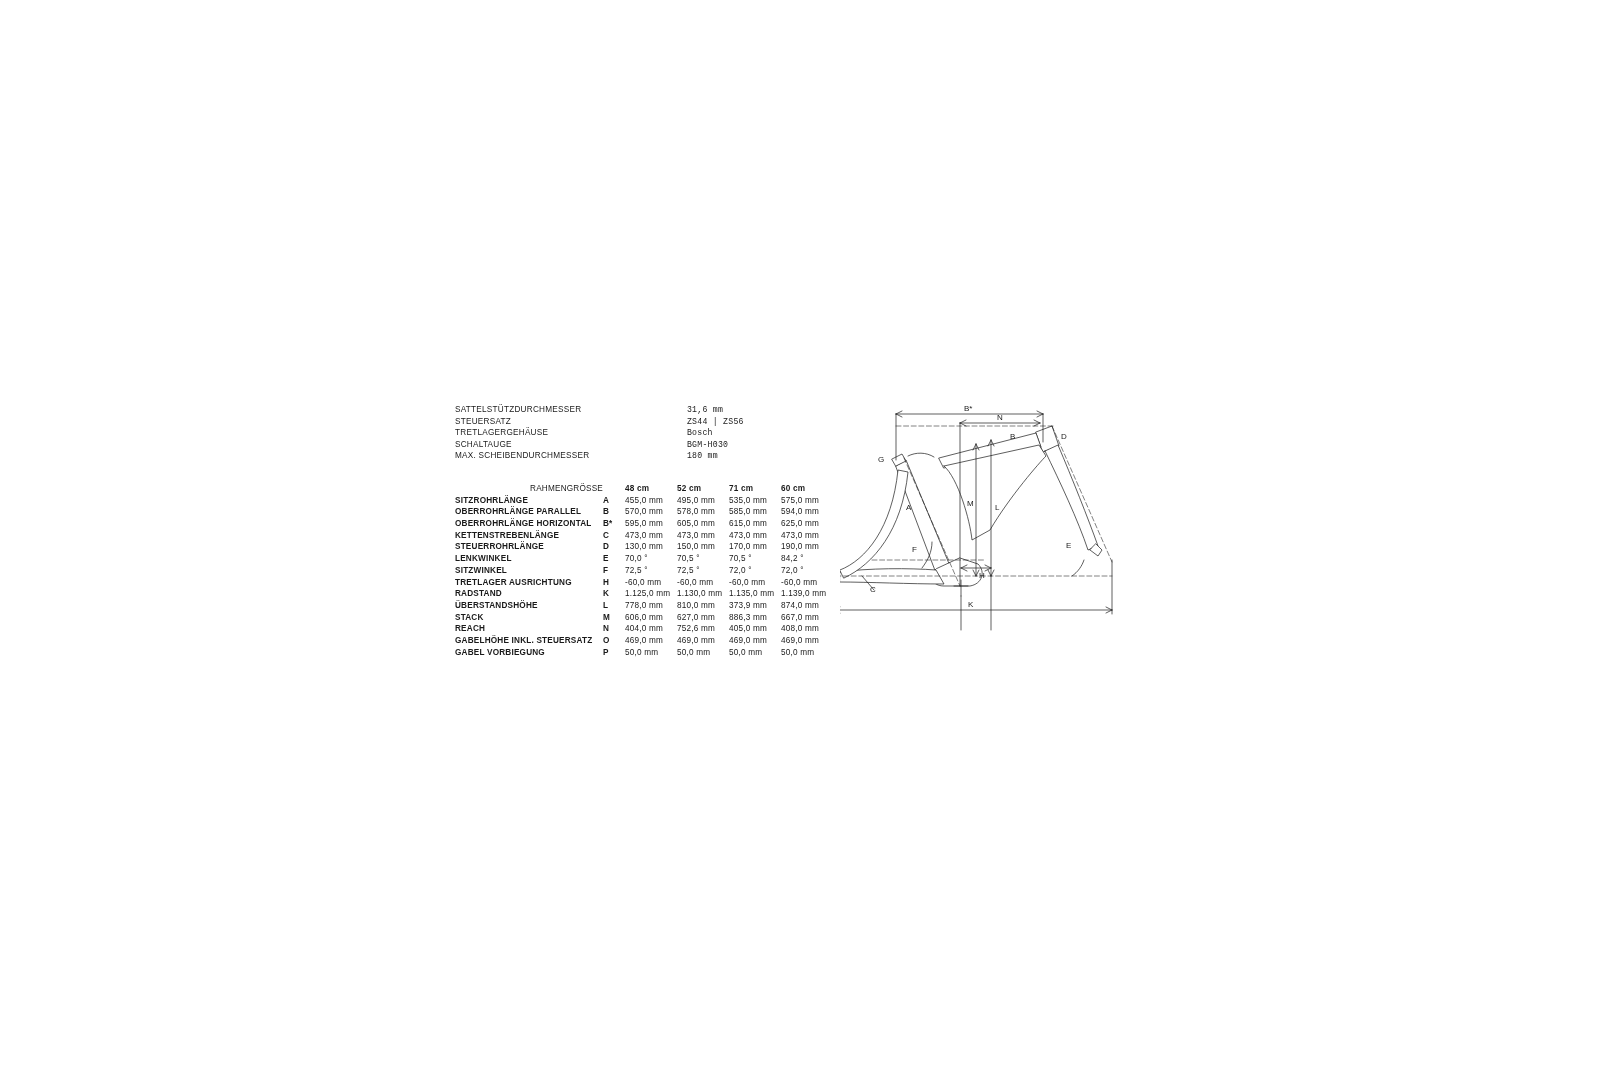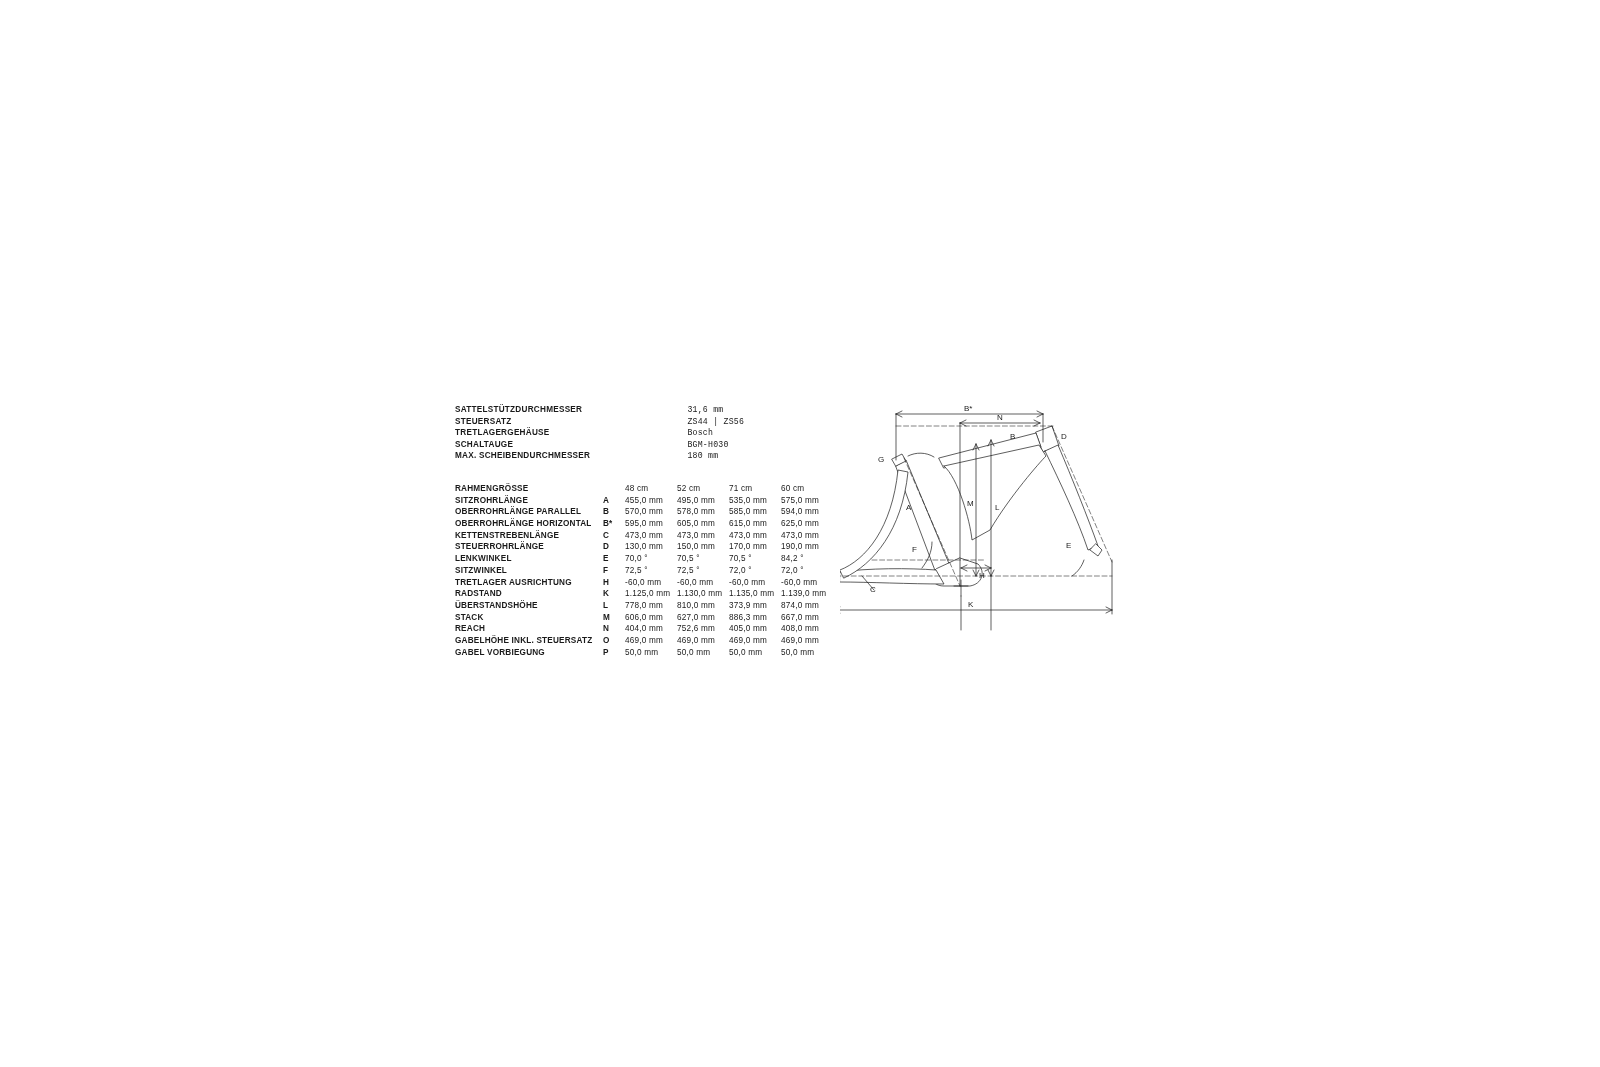--- a/index.html
+++ b/index.html
@@ -3,31 +3,31 @@
 <meta charset="utf-8">
 <style>
   html,body{margin:0;padding:0;background:#ffffff;}
   body{width:1600px;height:1067px;position:relative;font-family:"Liberation Sans",sans-serif;color:#1a1a1a;overflow:hidden;}
 
   #geo-wrap{position:absolute;left:455px;top:405px;width:740px;height:250px;}
 
   
   .spec-table{position:absolute;left:0;top:0;width:330px;border-collapse:collapse;}
   .spec-table td{font-size:8.2px;letter-spacing:.25px;padding:0 0 2.6px 0;vertical-align:top;line-height:9px;white-space:nowrap;}
-  .spec-label{font-weight:bold;text-transform:uppercase;}
+  .spec-label{font-weight:normal;text-transform:uppercase;}
   .spec-value{font-weight:normal;padding-left:4px;font-family:Liberation Mono, monospace;}
 
   
   .geo-table{position:absolute;left:0;top:79px;border-collapse:collapse;}
   .geo-table td,.geo-table th{font-size:8.2px;letter-spacing:.2px;line-height:9px;padding:0 0 2.7px 0;text-align:left;white-space:nowrap;font-weight:normal;}
   .geo-table .lbl{font-weight:bold;text-transform:uppercase;width:148px;}
   .geo-table .code{font-weight:bold;width:22px;}
   .geo-table .val{width:52px;}
-  .geo-table thead td{font-weight:normal;}
-  .geo-table thead .lbl{font-weight:bold;}
+  .geo-table thead td{font-weight:bold;}
+  .geo-table thead .lbl{font-weight:normal;text-align:right;}
 
   
   #bike-drawing{position:absolute;left:385px;top:-5px;width:300px;height:240px;}
   #bike-drawing svg{display:block;}
   .dim-letter{font-size:8px;font-family:"Liberation Sans",sans-serif;fill:#1a1a1a;}
 </style>
 </head>
 <body>
 
 <div id="geo-wrap">

